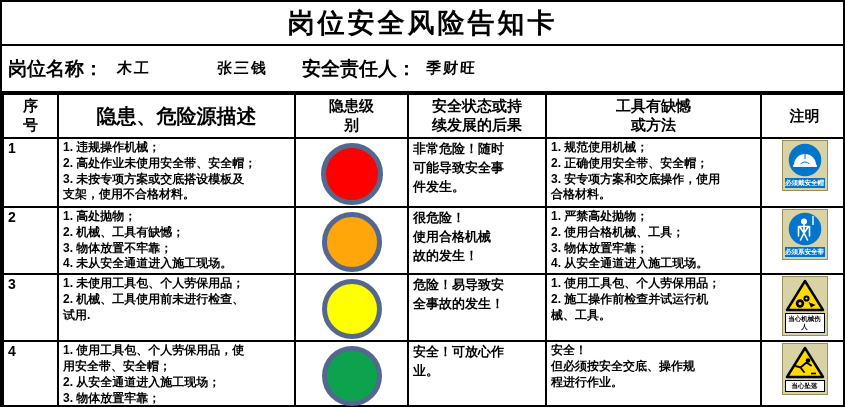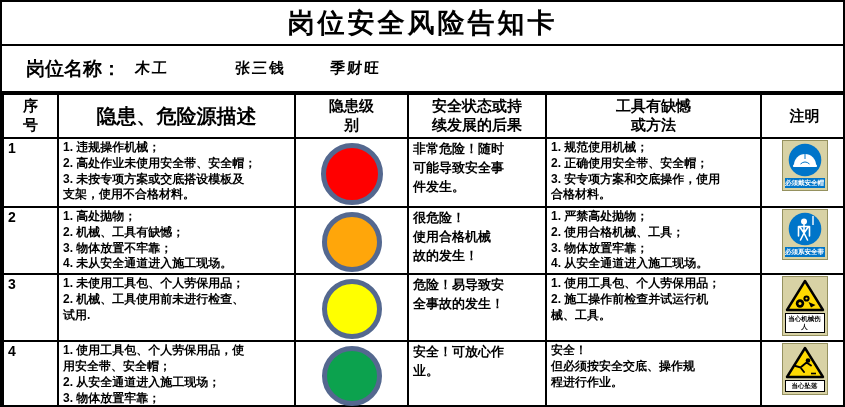--- a/index.html
+++ b/index.html
@@ -13,21 +13,21 @@
     border:2px solid #000; background:#fff;
     display:flex; flex-direction:column;
   }
   .title-row {
     height:42px; flex:0 0 42px; border-bottom:2px solid #000;
     display:flex; align-items:center; justify-content:center;
     font-size:27px; letter-spacing:3px;
   }
   .info-row {
     height:47px; flex:0 0 47px; border-bottom:2px solid #000;
-    display:flex; align-items:center; padding:0 24px; box-sizing:border-box;
+    display:flex; align-items:center; padding:0 6px; box-sizing:border-box;
     font-size:19px;
   }
   .info-label { white-space:nowrap; }
   .info-value {
     font-size:15px; letter-spacing:2px; white-space:nowrap;
     transform:skewX(-4deg);
   }
   .v1 { margin:0 58px 0 14px; }
   .v2 { margin:0 34px 0 8px; }
   .v3 { margin-left:10px; }
@@ -73,20 +73,21 @@
 <body>
 
 <div class="card">
 
   <div class="title-row">岗位安全风险告知卡</div>
 
   <div class="info-row">
     <span class="info-label">岗位名称：</span>
     <span class="info-value v1">木工</span>
     <span class="info-value v2">张三钱</span>
+    <span class="info-label">安全责任人：</span>
     <span class="info-value v3">季财旺</span>
   </div>
 
   <table class="grid">
     <colgroup>
       <col style="width:55px">
         <col style="width:237px">
         <col style="width:113px">
       <col style="width:138px">
         <col style="width:215px">

